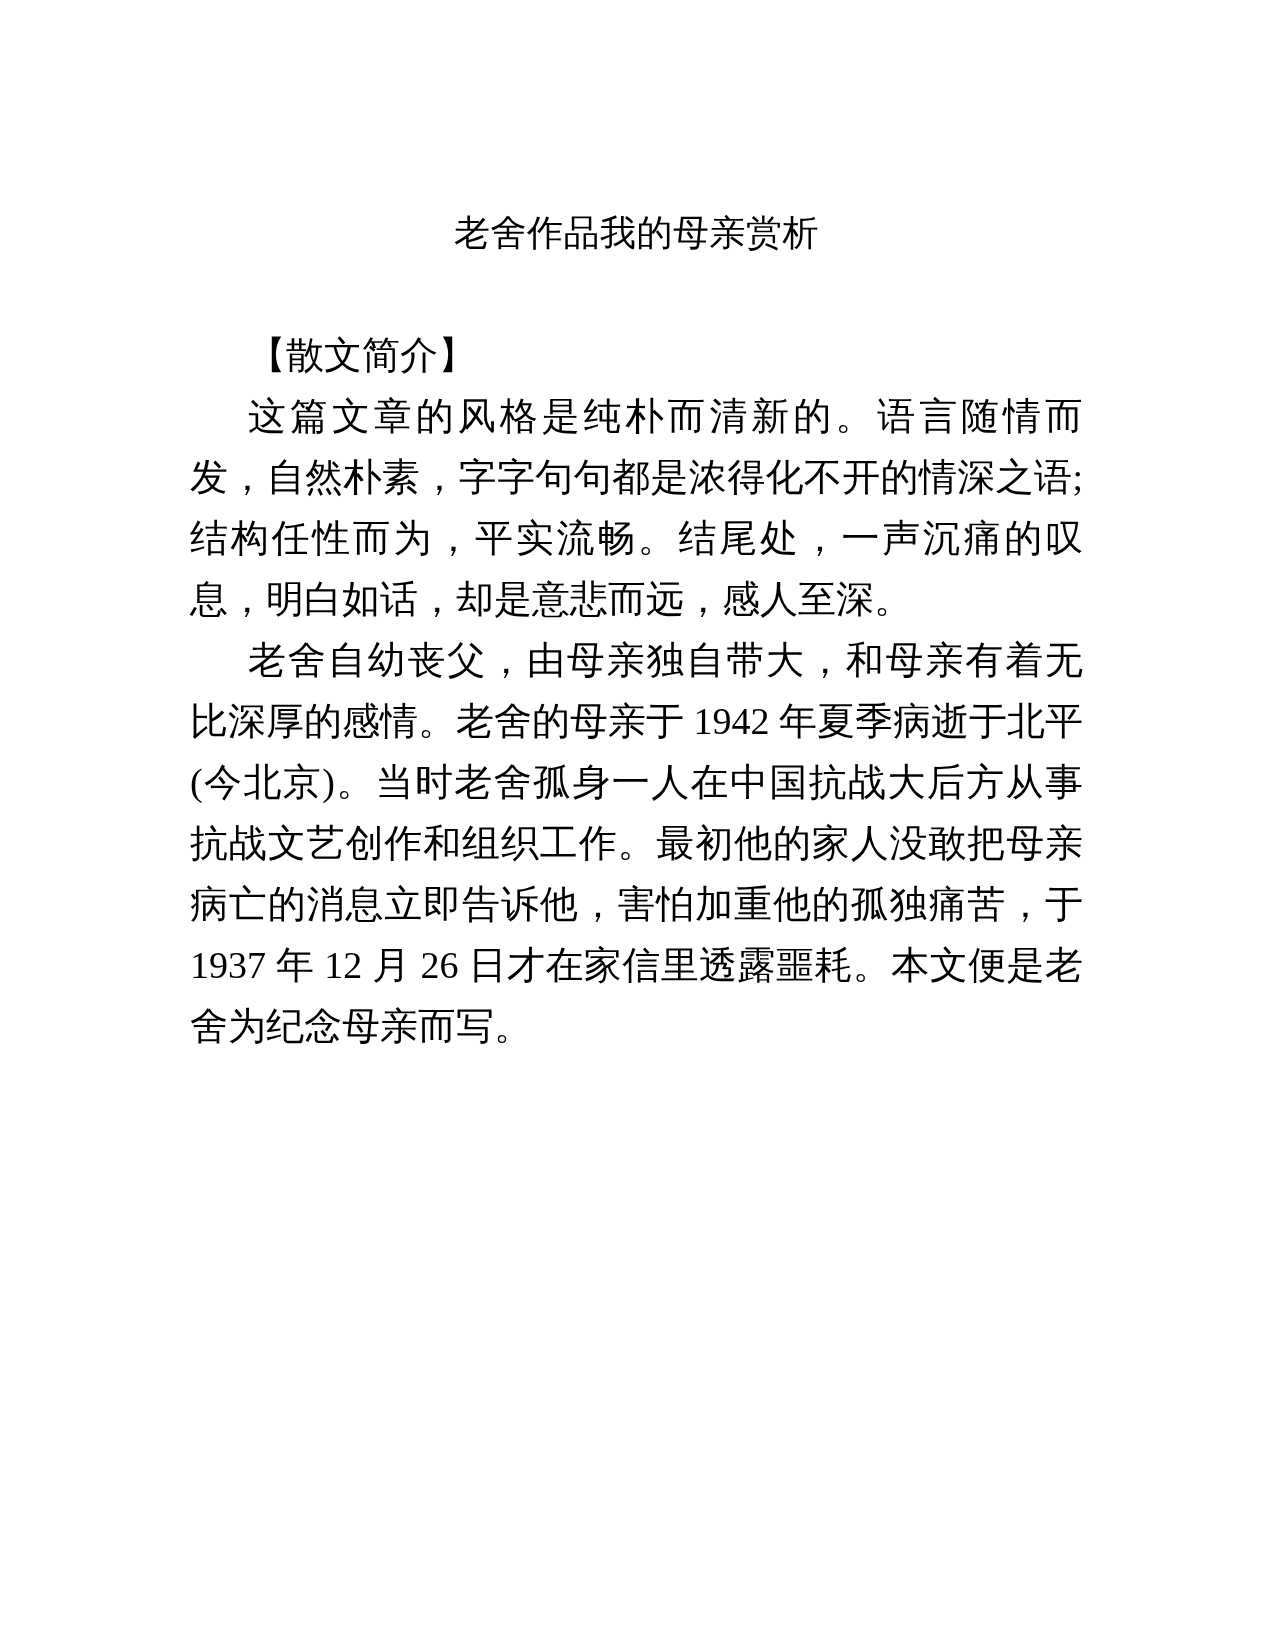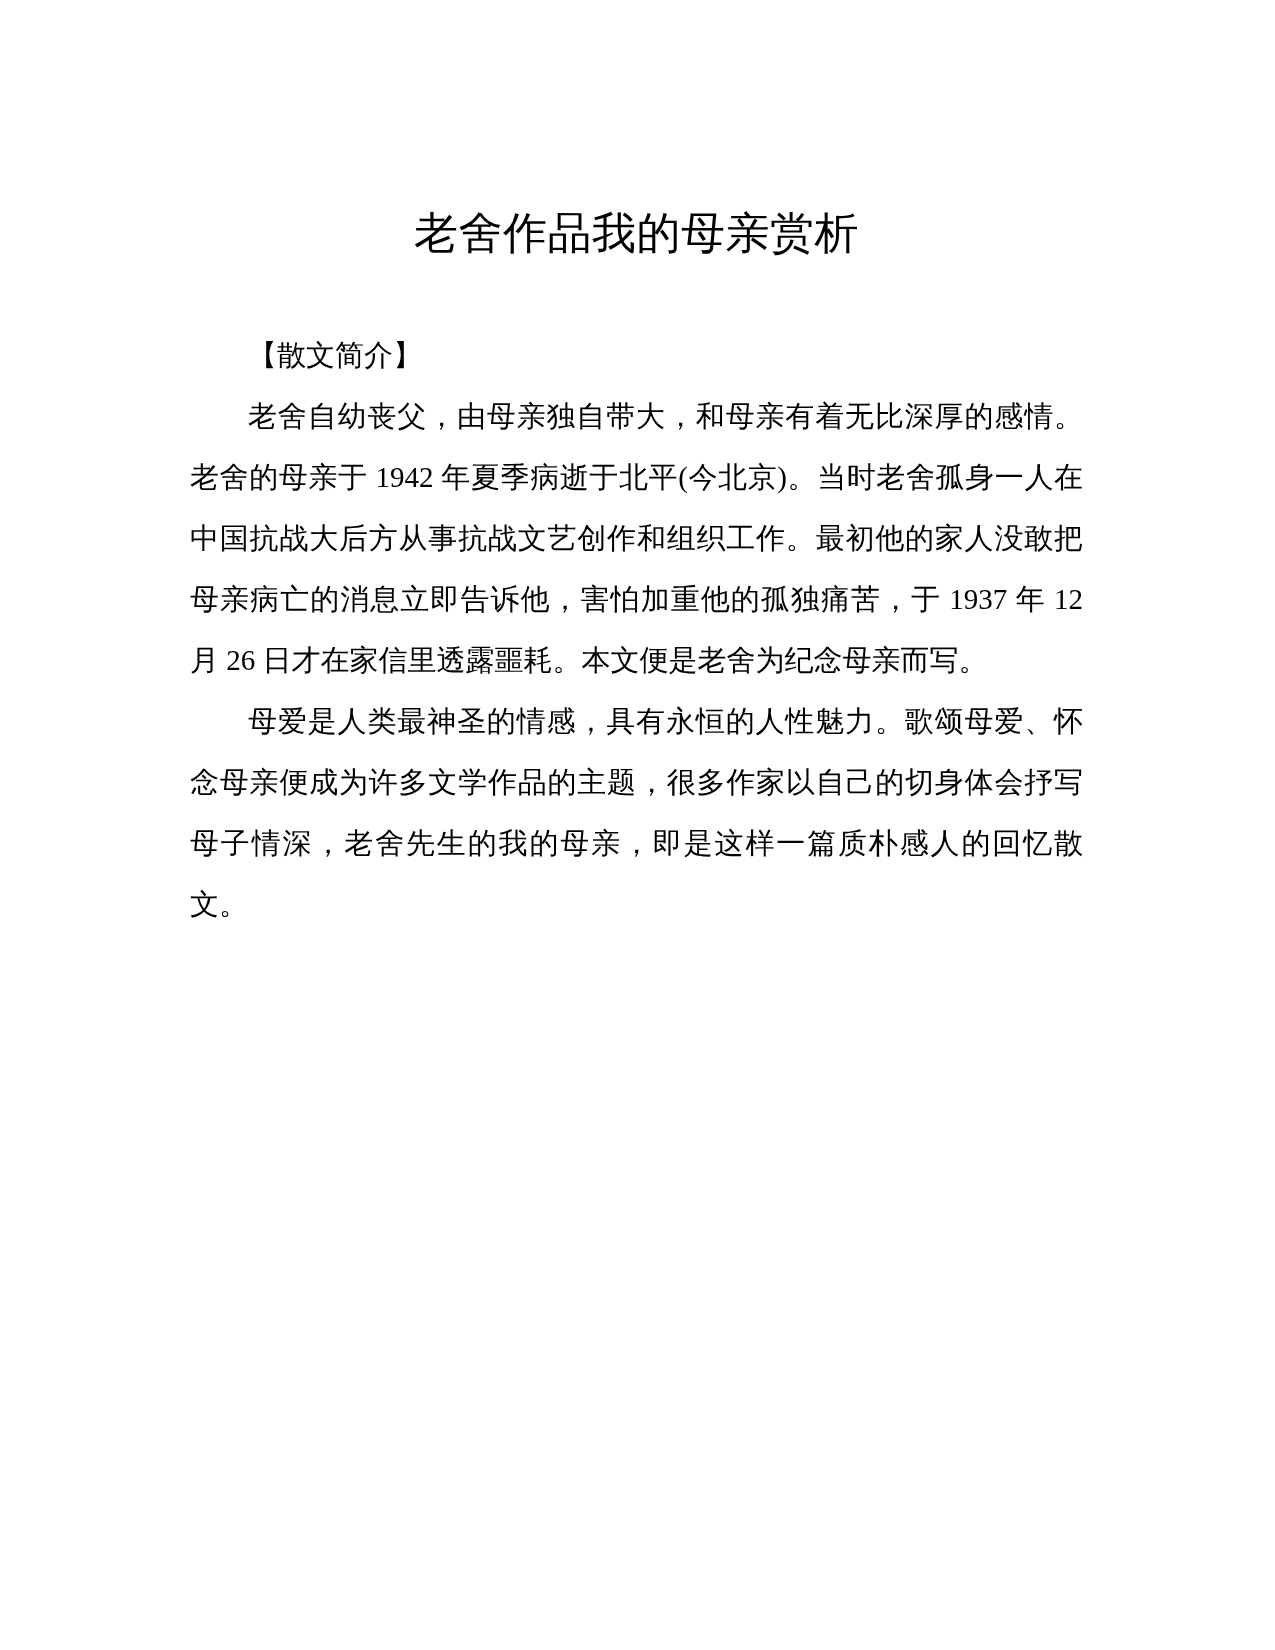--- a/index.html
+++ b/index.html
@@ -16,46 +16,46 @@
     box-sizing: border-box;
     padding: 205px 192px 0 190px;
     overflow: hidden;
     color: #000000;
   }
   .doc-title {
     margin: 0 0 64px 0;
     text-align: center;
     font-family: "Liberation Sans", sans-serif;
     font-weight: 500;
-    font-size: 44px;
+    font-size: 36px;
     line-height: 56px;
     color: #000000;
     letter-spacing: 0.5px;
   }
   .para {
     margin: 0;
     font-family: "Liberation Serif", serif;
-    font-size: 29px;
+    font-size: 38px;
     line-height: 61px;
     color: #000000;
     text-align: justify;
     text-justify: inter-ideograph;
     text-indent: 58px; 
     word-break: break-all;
   }
   .section-heading {
     text-align: left;
   }
 </style>
 </head>
 <body>
 
 <div class="page">
 
   <h1 class="doc-title">老舍作品我的母亲赏析</h1>
 
   <p class="para section-heading">【散文简介】</p>
+  <p class="para">这篇文章的风格是纯朴而清新的。语言随情而发，自然朴素，字字句句都是浓得化不开的情深之语;结构任性而为，平实流畅。结尾处，一声沉痛的叹息，明白如话，却是意悲而远，感人至深。</p>
 
   <p class="para">老舍自幼丧父，由母亲独自带大，和母亲有着无比深厚的感情。老舍的母亲于 1942 年夏季病逝于北平(今北京)。当时老舍孤身一人在中国抗战大后方从事抗战文艺创作和组织工作。最初他的家人没敢把母亲病亡的消息立即告诉他，害怕加重他的孤独痛苦，于 1937 年 12 月 26 日才在家信里透露噩耗。本文便是老舍为纪念母亲而写。</p>
 
-  <p class="para">母爱是人类最神圣的情感，具有永恒的人性魅力。歌颂母爱、怀念母亲便成为许多文学作品的主题，很多作家以自己的切身体会抒写母子情深，老舍先生的我的母亲，即是这样一篇质朴感人的回忆散文。</p>
 
 </div>
 
 </body></html>

